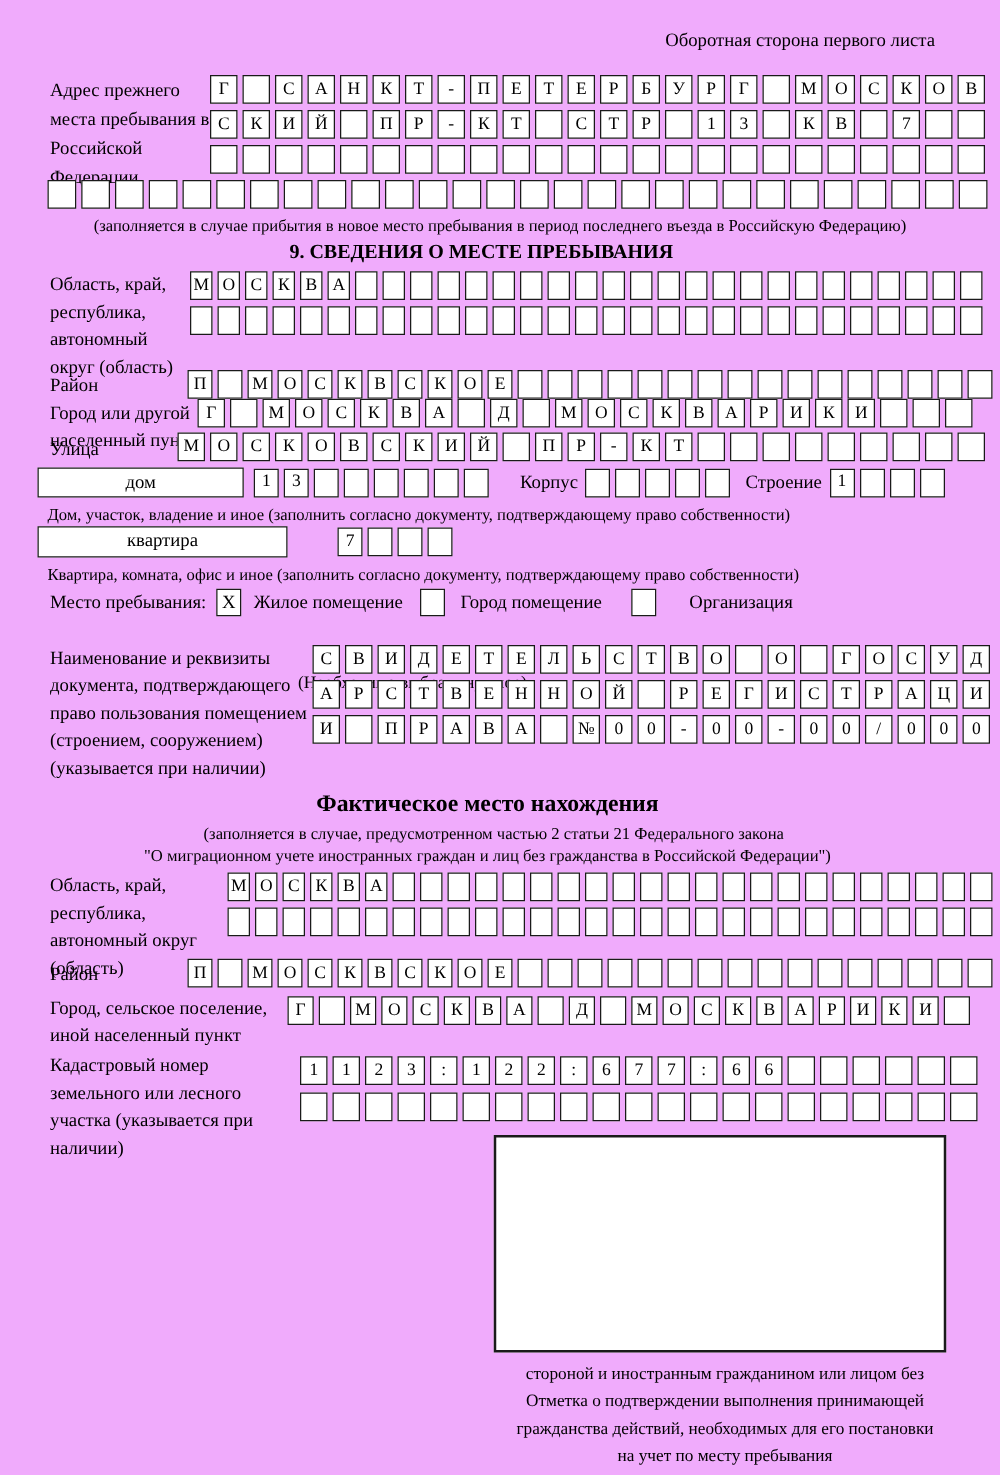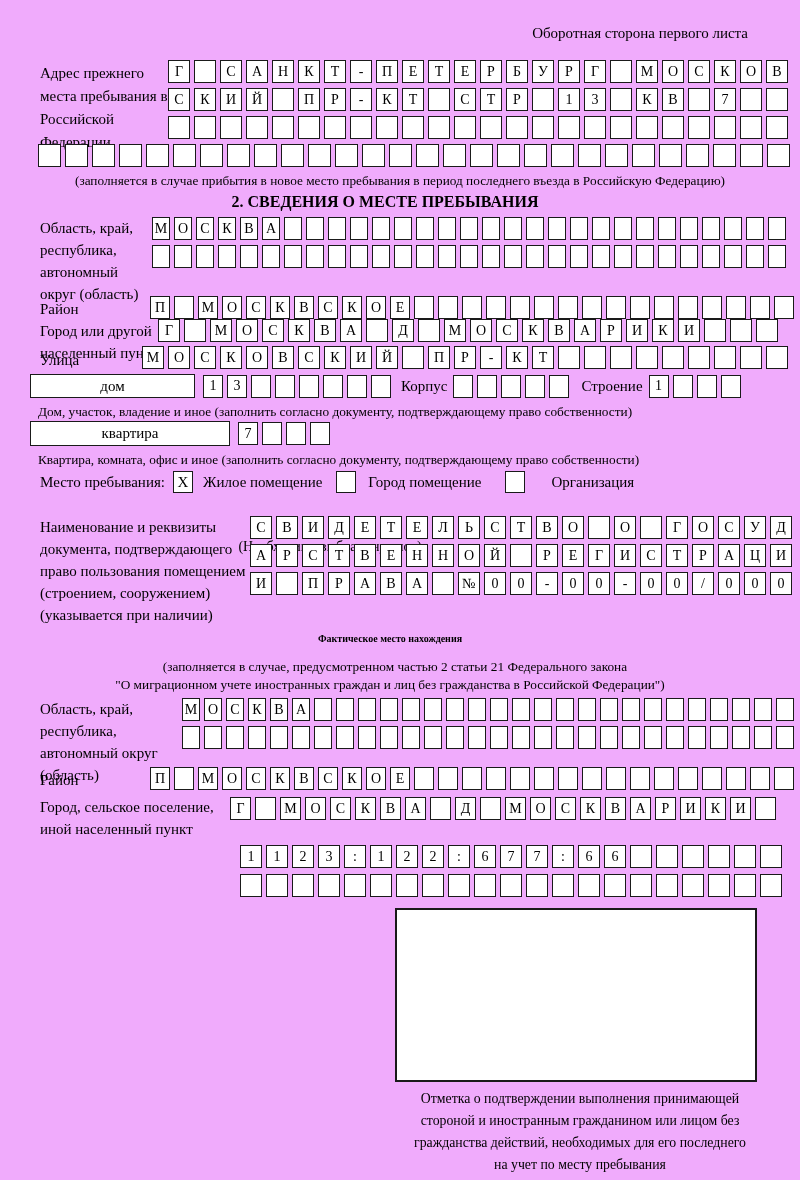--- a/index.html
+++ b/index.html
@@ -146,21 +146,21 @@
       <span class="cell"></span>
       <span class="cell"></span>
       <span class="cell"></span>
       <span class="cell"></span>
       <span class="cell"></span>
       <span class="cell"></span>
       <span class="cell"></span>
     </div>
   <div class="abs note centered" style="left:0;top:172px;width:800px;">(заполняется в случае прибытия в новое место пребывания в период последнего въезда в Российскую Федерацию)</div>
 
-  <div class="abs heading" style="left:0;top:193px;width:770px;">2. СВЕДЕНИЯ О МЕСТЕ ПРЕБЫВАНИЯ</div>
+  <div class="abs heading" style="left:0;top:193px;width:770px;">9. СВЕДЕНИЯ О МЕСТЕ ПРЕБЫВАНИЯ</div>
 
   <div class="abs lbl" style="left:40px;top:217px;width:112px;">Область, край, республика, автономный округ (область)</div>
   <div class="abs stack" style="left:152px;top:217px;">
     <div class="cellrow r-region">
         <span class="cell">М</span>
         <span class="cell">О</span>
         <span class="cell">С</span>
         <span class="cell">К</span>
         <span class="cell">В</span>
         <span class="cell">А</span>
@@ -314,39 +314,39 @@
     <div class="cellrow r-house" style="margin-left:8px;">
         <span class="cell">1</span>
         <span class="cell">3</span>
         <span class="cell"></span>
         <span class="cell"></span>
         <span class="cell"></span>
         <span class="cell"></span>
         <span class="cell"></span>
         <span class="cell"></span>
       </div>
-    <div class="lbl" style="margin-left:10px;margin-right:6px;text-align:right;">Корпус</div>
+    <div class="lbl" style="margin-left:25px;margin-right:6px;text-align:right;">Корпус</div>
     <div class="cellrow r-house">
         <span class="cell"></span>
         <span class="cell"></span>
         <span class="cell"></span>
         <span class="cell"></span>
         <span class="cell"></span>
       </div>
     <div class="lbl" style="margin-left:12px;margin-right:6px;">Строение</div>
     <div class="cellrow r-house">
         <span class="cell">1</span>
         <span class="cell"></span>
         <span class="cell"></span>
         <span class="cell"></span>
       </div>
   </div>
   <div class="abs note" style="left:38px;top:403px;">Дом, участок, владение и иное (заполнить согласно документу, подтверждающему право собственности)</div>
 
-  <div class="abs inline-row" style="left:30px;top:421px;">
+  <div class="abs inline-row" style="left:30px;top:421px;gap:32px;">
     <div class="bigfield" style="width:200px;height:25px;">квартира</div>
     <div class="cellrow r-house" style="margin-left:8px;">
         <span class="cell">7</span>
         <span class="cell"></span>
         <span class="cell"></span>
         <span class="cell"></span>
       </div>
   </div>
   <div class="abs note" style="left:38px;top:451px;">Квартира, комната, офис и иное (заполнить согласно документу, подтверждающему право собственности)</div>
 
@@ -427,21 +427,21 @@
         <span class="cell">-</span>
         <span class="cell">0</span>
         <span class="cell">0</span>
         <span class="cell">/</span>
         <span class="cell">0</span>
         <span class="cell">0</span>
         <span class="cell">0</span>
       </div>
   </div>
 
-  <div class="abs heading" style="left:0;top:633px;width:780px;font-size:10px;">Фактическое место нахождения</div>
+  <div class="abs heading" style="left:0;top:633px;width:780px;font-size:19px;">Фактическое место нахождения</div>
   <div class="abs note centered" style="left:0;top:658px;width:790px;">(заполняется в случае, предусмотренном частью 2 статьи 21 Федерального закона</div>
   <div class="abs note centered" style="left:0;top:676px;width:780px;">"О миграционном учете иностранных граждан и лиц без гражданства в Российской Федерации")</div>
 
   <div class="abs lbl" style="left:40px;top:698px;width:158px;">Область, край, республика, автономный округ (область)</div>
   <div class="abs stack" style="left:182px;top:698px;">
     <div class="cellrow r-region">
         <span class="cell">М</span>
         <span class="cell">О</span>
         <span class="cell">С</span>
         <span class="cell">К</span>
@@ -552,20 +552,21 @@
       <span class="cell">К</span>
       <span class="cell">В</span>
       <span class="cell">А</span>
       <span class="cell">Р</span>
       <span class="cell">И</span>
       <span class="cell">К</span>
       <span class="cell">И</span>
       <span class="cell"></span>
     </div>
 
+  <div class="abs lbl" style="left:40px;top:842px;width:192px;">Кадастровый номер земельного или лесного участка (указывается при наличии)</div>
   <div class="abs" style="left:240px;top:845px;">
     <div class="cellrow r-cad" style="margin-bottom:6px;">
         <span class="cell">1</span>
         <span class="cell">1</span>
         <span class="cell">2</span>
         <span class="cell">3</span>
         <span class="cell">:</span>
         <span class="cell">1</span>
         <span class="cell">2</span>
         <span class="cell">2</span>
@@ -603,19 +604,19 @@
         <span class="cell"></span>
         <span class="cell"></span>
         <span class="cell"></span>
         <span class="cell"></span>
         <span class="cell"></span>
       </div>
   </div>
 
   <div class="abs stamp-box" style="left:395px;top:908px;width:362px;height:174px;"></div>
   <div class="abs centered" style="left:388px;top:1088px;width:384px;font-size:13.8px;line-height:22px;">
+    <div>стороной и иностранным гражданином или лицом без</div>
     <div>Отметка о подтверждении выполнения принимающей</div>
-    <div>стороной и иностранным гражданином или лицом без</div>
-    <div>гражданства действий, необходимых для его последнего</div>
+    <div>гражданства действий, необходимых для его постановки</div>
     <div>на учет по месту пребывания</div>
   </div>
 
 </div>
 
 </body></html>

